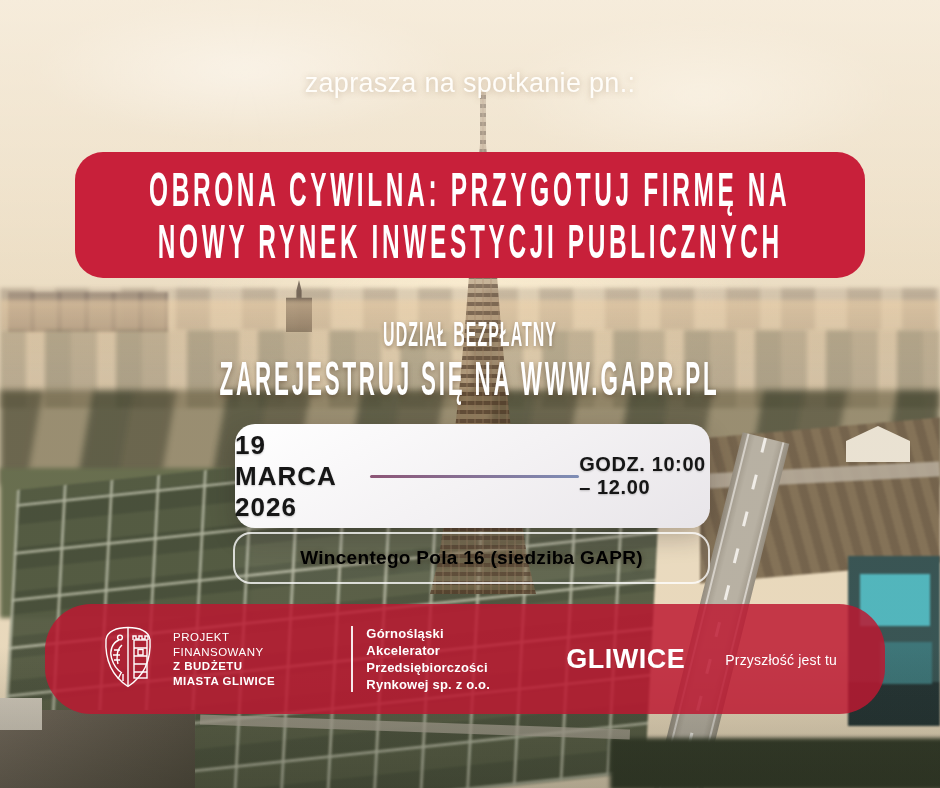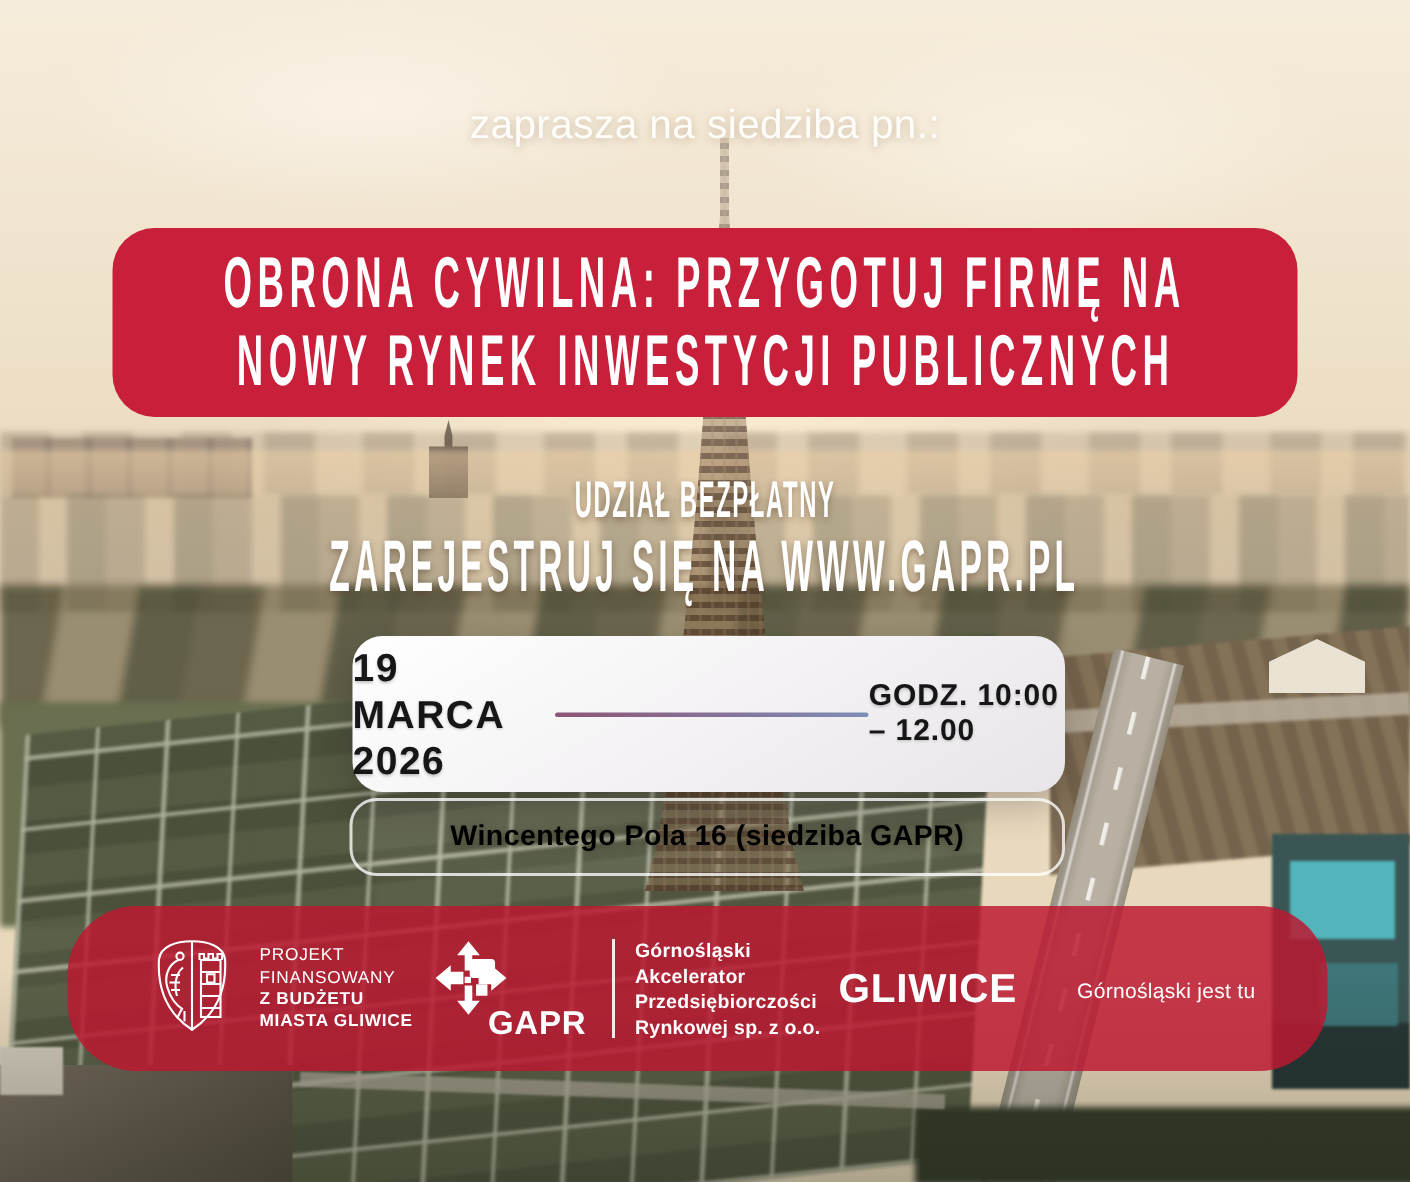--- a/index.html
+++ b/index.html
@@ -171,21 +171,21 @@
     <div class="roofLeft"></div>
     <div class="whiteCorner"></div>
     <div class="pathBelow"></div>
     <div class="tower"></div>
     <div class="veil"></div>
   </div>
 
   <div class="content">
 
     <div class="centerRow invite">
-      <div>zaprasza na siedziba pn.:</div>
+      <div>zaprasza na spotkanie pn.:</div>
     </div>
 
     <div class="banner">
       <div class="bline">OBRONA CYWILNA: PRZYGOTUJ FIRMĘ NA</div>
       <div class="bline">NOWY RYNEK INWESTYCJI PUBLICZNYCH</div>
     </div>
 
     <div class="centerRow free">
       <span>UDZIAŁ BEZPŁATNY</span>
     </div>
@@ -225,50 +225,29 @@
         </span>
         <div class="lines">
           <div>PROJEKT</div>
           <div>FINANSOWANY</div>
           <div class="b">Z BUDŻETU</div>
           <div class="b">MIASTA GLIWICE</div>
         </div>
       </div>
 
       <div class="gaprBlock">
-        <div class="gaprLogo">
-          <span>
-            <svg width="54" height="54" viewBox="0 0 64 64" fill="#ffffff">
-
-              <polygon points="30,3 21,14 27,14 27,26 33,26 33,14 39,14"></polygon>
-
-              <polygon points="4,32 16,22 16,27 26,27 26,37 16,37 16,42"></polygon>
-
-              <polygon points="30,61 21,50 27,50 27,38 33,38 33,50 39,50"></polygon>
-
-              <polygon points="60,32 48,22 48,27 38,27 38,37 48,37 48,42"></polygon>
-
-              <rect x="31" y="17" width="20" height="15" rx="3"></rect>
-
-              <rect x="36" y="37" width="9" height="9"></rect>
-
-              <rect x="27" y="31" width="5" height="5"></rect>
-            </svg>
-          </span>
-          <span class="gaprWordmark">GAPR</span>
-        </div>
         <div class="gaprDivider"></div>
         <div class="gaprLines">
           <div>Górnośląski</div>
           <div>Akcelerator</div>
           <div>Przedsiębiorczości</div>
           <div>Rynkowej sp. z o.o.</div>
         </div>
       </div>
 
       <div class="gliwiceBlock">
         <div class="gliwiceWordmark">GLIWICE</div>
-        <div class="gliwiceTagline">Górnośląski jest tu</div>
+        <div class="gliwiceTagline">Przyszłość jest tu</div>
       </div>
 
     </div>
   </div>
 </div>
 
 </body></html>

